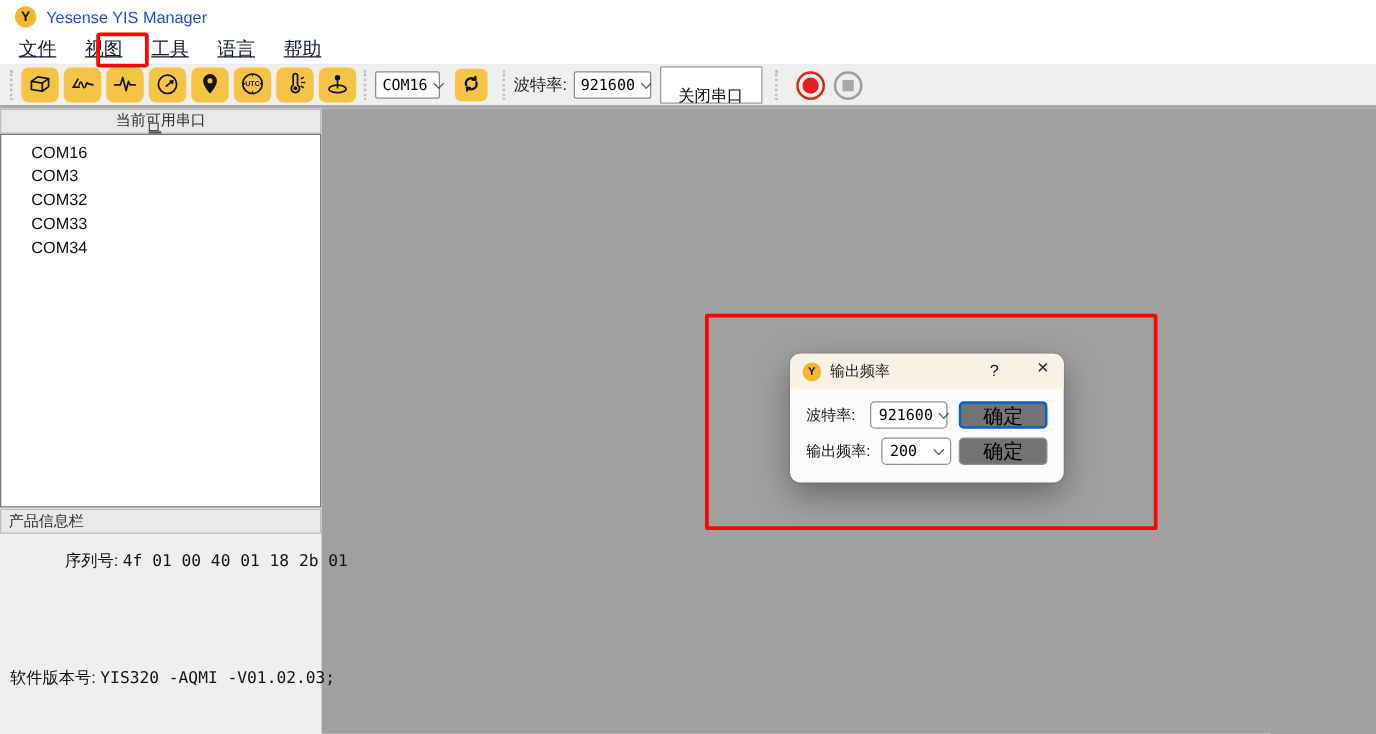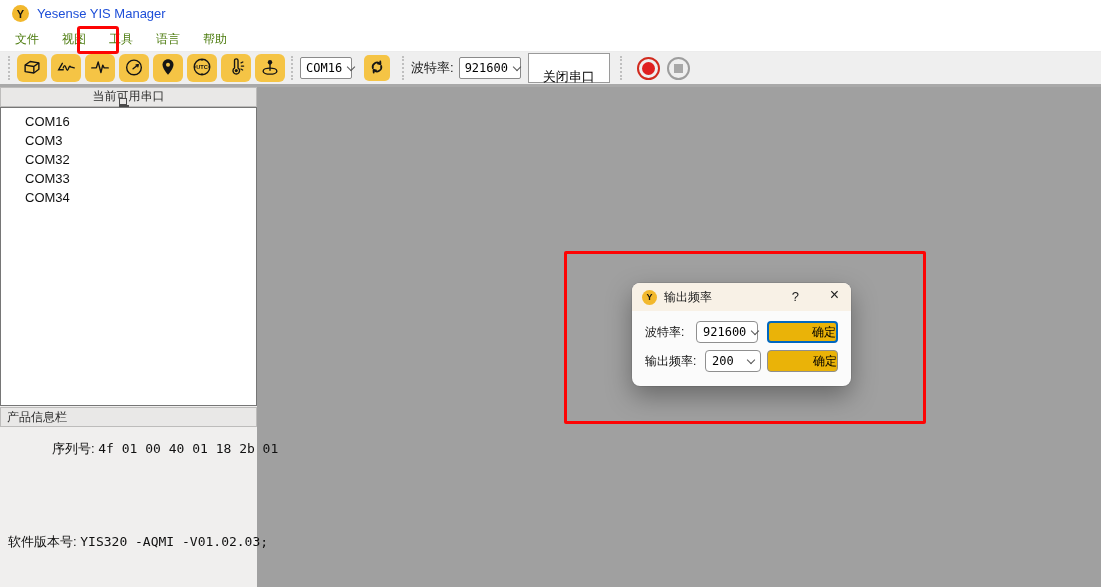--- a/index.html
+++ b/index.html
@@ -7,21 +7,21 @@
   body { font-family:"Liberation Sans", sans-serif; background:#ffffff; position:relative; overflow:hidden; }
   .app { position:absolute; inset:0; width:1101px; height:587px; background:#fff; }
 
   
   .titlebar { position:absolute; left:0; top:0; width:1101px; height:27px; background:#fff; display:flex; align-items:center; padding-left:12px; }
   .logo { width:17px; height:17px; border-radius:50%; background:#F2B82D; color:#111; font-weight:bold; font-size:11px; display:flex; align-items:center; justify-content:center; }
   .titlebar .title { margin-left:8px; font-size:13px; color:#1d4ed8;text-align:right; }
 
   
   .menubar { position:absolute; left:0; top:27px; width:1101px; height:25px; background:#fff; display:flex; align-items:center; padding-left:8px; border-bottom:1px solid #ececec; }
-  .menu-item { font-size:12px; color:#4d7c0f; padding:3px 7px; margin-right:9px; cursor:default; }
+  .menu-item { font-size:15px; color:#0f172a; padding:3px 7px; margin-right:9px; cursor:default;text-decoration:underline; }
 
   
   .toolbar { position:absolute; left:0; top:52px; width:1101px; height:35px; background:#efefef; border-bottom:3px solid #a9a9a9; display:flex; align-items:center; padding-left:6px; }
   .tb-handle { height:24px; width:3px; border-left:2px dotted #bfbfbf; margin:0 6px 0 2px; }
   .icon-group { display:flex; align-items:center; gap:4px; }
   .tb-icon-btn { width:30px; height:28px; background:#F5C445; border:none; border-radius:6px; display:flex; align-items:center; justify-content:center; cursor:pointer; }
   .combo { background:#fff; border:1px solid #8a8a8a; border-radius:2px; height:22px; display:flex; align-items:center; justify-content:space-between; padding:0 5px; font-size:12px; cursor:pointer; }
   .mono { font-family:"DejaVu Sans Mono", monospace; }
   .chev { width:6px; height:6px; border-right:1.5px solid #555; border-bottom:1.5px solid #555; transform:rotate(45deg); margin-top:-3px; flex:none; margin-left:6px; }
   .refresh-btn { width:26px; height:26px; background:#F5C445; border:none; border-radius:5px; margin-left:12px; display:flex; align-items:center; justify-content:center; cursor:pointer; }
@@ -64,21 +64,21 @@
   .dialog-title { margin-left:7px; font-size:12px; color:#1a1a1a; }
   .dlg-help { position:absolute; right:52px; top:6px; font-size:13px; color:#222; cursor:pointer; }
   .dlg-close { position:absolute; right:12px; top:4px; font-size:16px; color:#222; cursor:pointer; line-height:1; }
   .dlg-row { position:absolute; height:22px; display:flex; align-items:center; }
   .dlg-row1 { top:38px; left:13px; }
   .dlg-row2 { top:67px; left:13px;align-items:center; }
   .dlg-label { font-size:12px; color:#111; }
   .dlg-combo { position:absolute; height:22px; background:#fff; border:1px solid #8f8f8f; border-radius:4px; display:flex; align-items:center; justify-content:space-between; padding:0 6px; font-size:12px; cursor:pointer; }
   .dlg-combo1 { left:64px; top:38px; width:62px; }
   .dlg-combo2 { left:73px; top:67px; width:56px; }
-  .dlg-ok { position:absolute; left:135px; width:71px; height:22px; background:#eab308; border-radius:4px; font-size:12px; font-family:inherit; cursor:pointer;text-align:right; }
+  .dlg-ok { position:absolute; left:135px; width:71px; height:22px; background:#737373; border-radius:4px; font-size:16px; font-family:inherit; cursor:pointer; }
   .dlg-ok1 { top:38px; border:2px solid #0067c0; }
   .dlg-ok2 { top:67px; border:1px solid #8f8f8f; }
 </style>
 </head>
 <body>
 
 <div class="app">
 
   <div class="titlebar">
     <div class="logo">Y</div>

